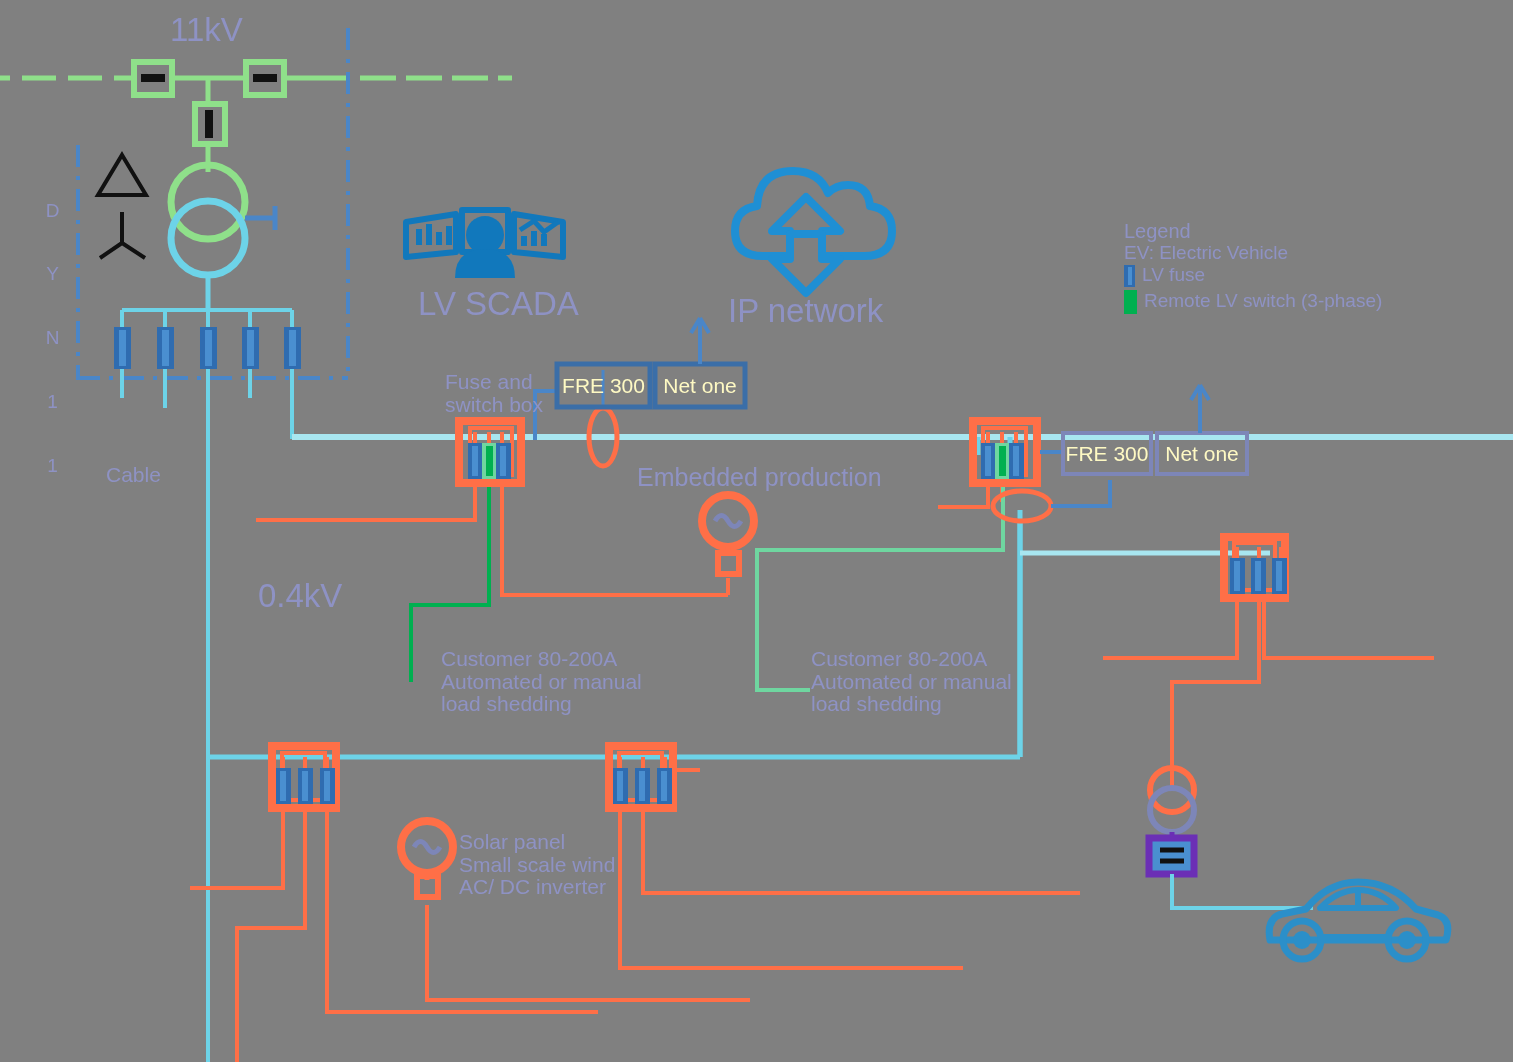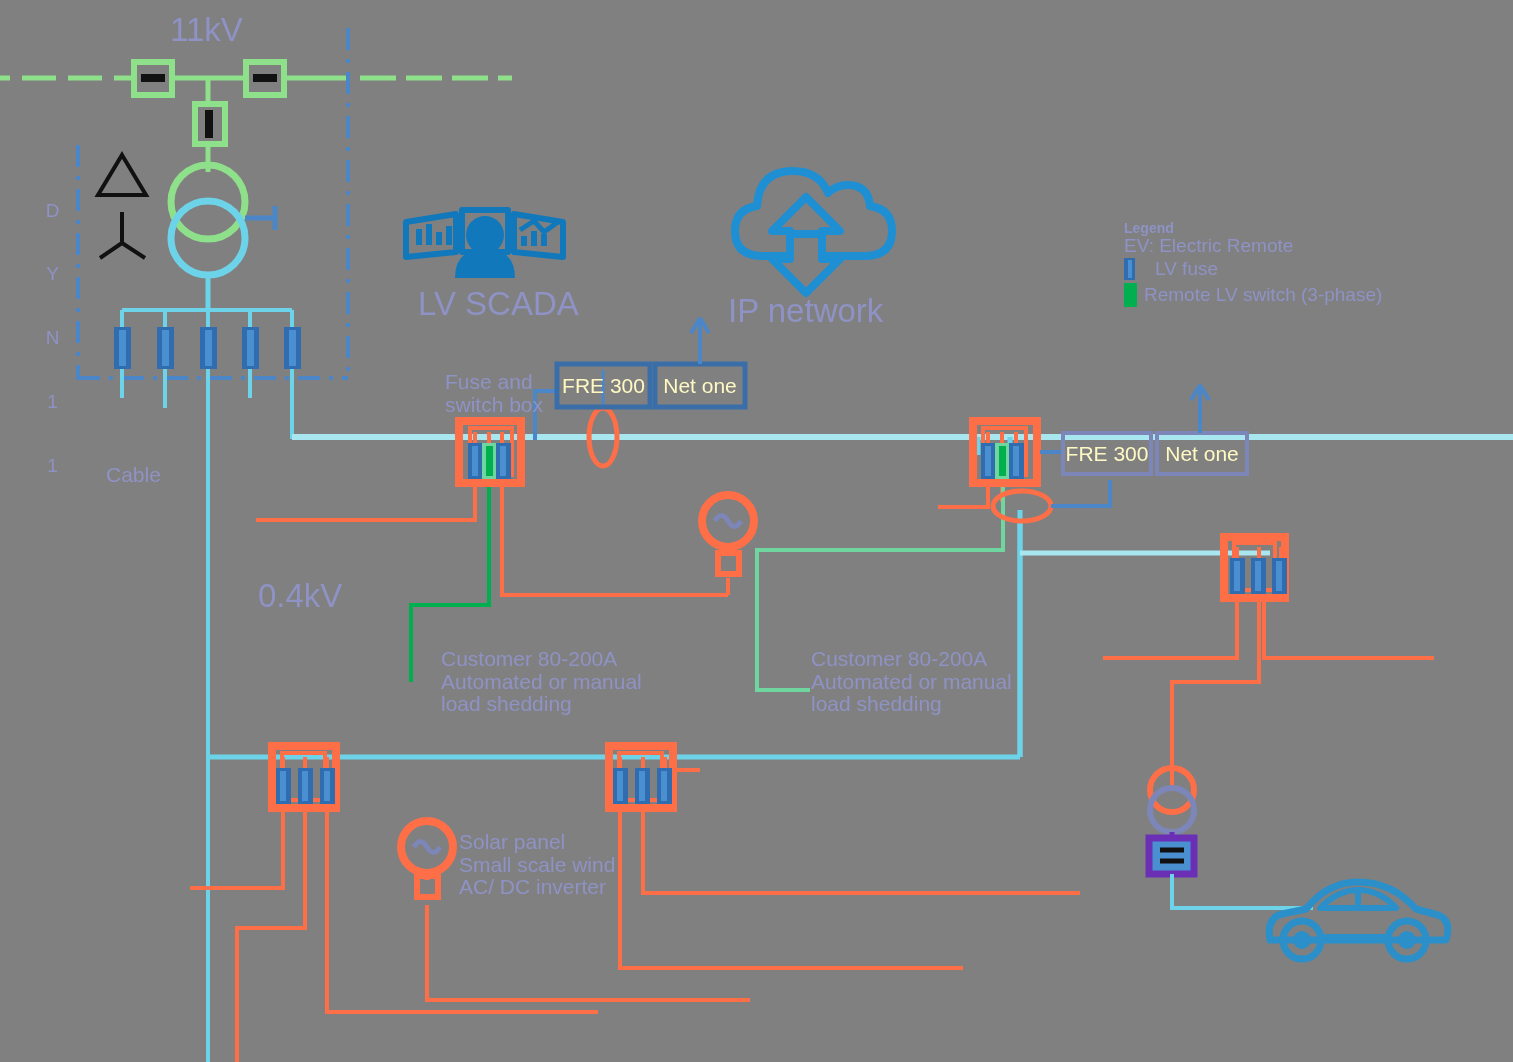--- a/index.html
+++ b/index.html
@@ -4,21 +4,21 @@
 <style>
   html,body{margin:0;padding:0;background:#808080;}
   body{width:1513px;height:1062px;position:relative;overflow:hidden;
        font-family:"Liberation Sans",sans-serif;}
   #stage{position:absolute;left:0;top:0;width:1513px;height:1062px;}
   svg.layer{position:absolute;left:0;top:0;width:1513px;height:1062px;overflow:visible;}
   .lbl{position:absolute;color:#8e92c4;font-family:"Liberation Sans",sans-serif;white-space:pre;line-height:1.08;}
   .lbl.big{font-size:33px;}
   .lbl.mid{font-size:21px;}
   .lbl.leg{font-size:19px;}
-  .lbl.legtitle{font-size:14px;font-weight:bold;}
+  .lbl.legtitle{font-size:20px;font-weight:normal;}
   .lbl.vert{font-size:19px;line-height:1.12;}
   .boxtxt{position:absolute;color:#fef9c3;font-size:21px;display:flex;align-items:center;justify-content:center;}
 </style>
 </head>
 <body>
 
 <div id="stage">
 
   <svg class="layer" viewBox="0 0 1513 1062">
 
@@ -343,20 +343,21 @@
 
   <div class="lbl mid" style="left:106px;top:464px;">Cable</div>
 
   <div class="lbl mid" style="left:445px;top:371px;">Fuse and
 switch box</div>
 
   <div class="lbl big" style="left:418px;top:286px;">LV SCADA</div>
 
   <div class="lbl big" style="left:728px;top:293px;">IP network</div>
 
+  <div class="lbl big" style="left:637px;top:464px;font-size:25px;">Embedded production</div>
 
   <div class="lbl mid" style="left:441px;top:648px;">Customer 80-200A
 Automated or manual
 load shedding</div>
 
   <div class="lbl mid" style="left:811px;top:648px;">Customer 80-200A
 Automated or manual
 load shedding</div>
 
   <div class="lbl mid" style="left:459px;top:831px;">Solar panel
@@ -364,22 +365,22 @@
 AC/ DC inverter</div>
 
 
   <div class="boxtxt" style="left:557px;top:364px;width:93px;height:43px;">FRE 300</div>
   <div class="boxtxt" style="left:655px;top:364px;width:90px;height:43px;">Net one</div>
   <div class="boxtxt" style="left:1063px;top:433px;width:88px;height:41px;">FRE 300</div>
   <div class="boxtxt" style="left:1157px;top:433px;width:90px;height:41px;">Net one</div>
 
   <div style="position:absolute;left:1124px;top:221px;">
     <div class="lbl legtitle" style="position:static;">Legend</div>
-    <div class="lbl leg" style="position:static;">EV: Electric Remote</div>
-    <div style="display:flex;align-items:center;gap:20px;height:25px;">
+    <div class="lbl leg" style="position:static;">EV: Electric Vehicle</div>
+    <div style="display:flex;align-items:center;gap:7px;height:25px;">
       <span style="display:inline-block;width:11px;height:22px;background:#2f6cb0;position:relative;">
         <span style="position:absolute;left:4px;top:2px;width:4px;height:18px;background:#4a8fd0;"></span>
       </span>
       <span class="lbl leg" style="position:static;">LV fuse</span>
     </div>
     <div style="display:flex;align-items:center;gap:7px;height:27px;">
       <span style="display:inline-block;width:13px;height:24px;background:#00b050;"></span>
       <span class="lbl leg" style="position:static;">Remote LV switch (3-phase)</span>
     </div>
   </div>

